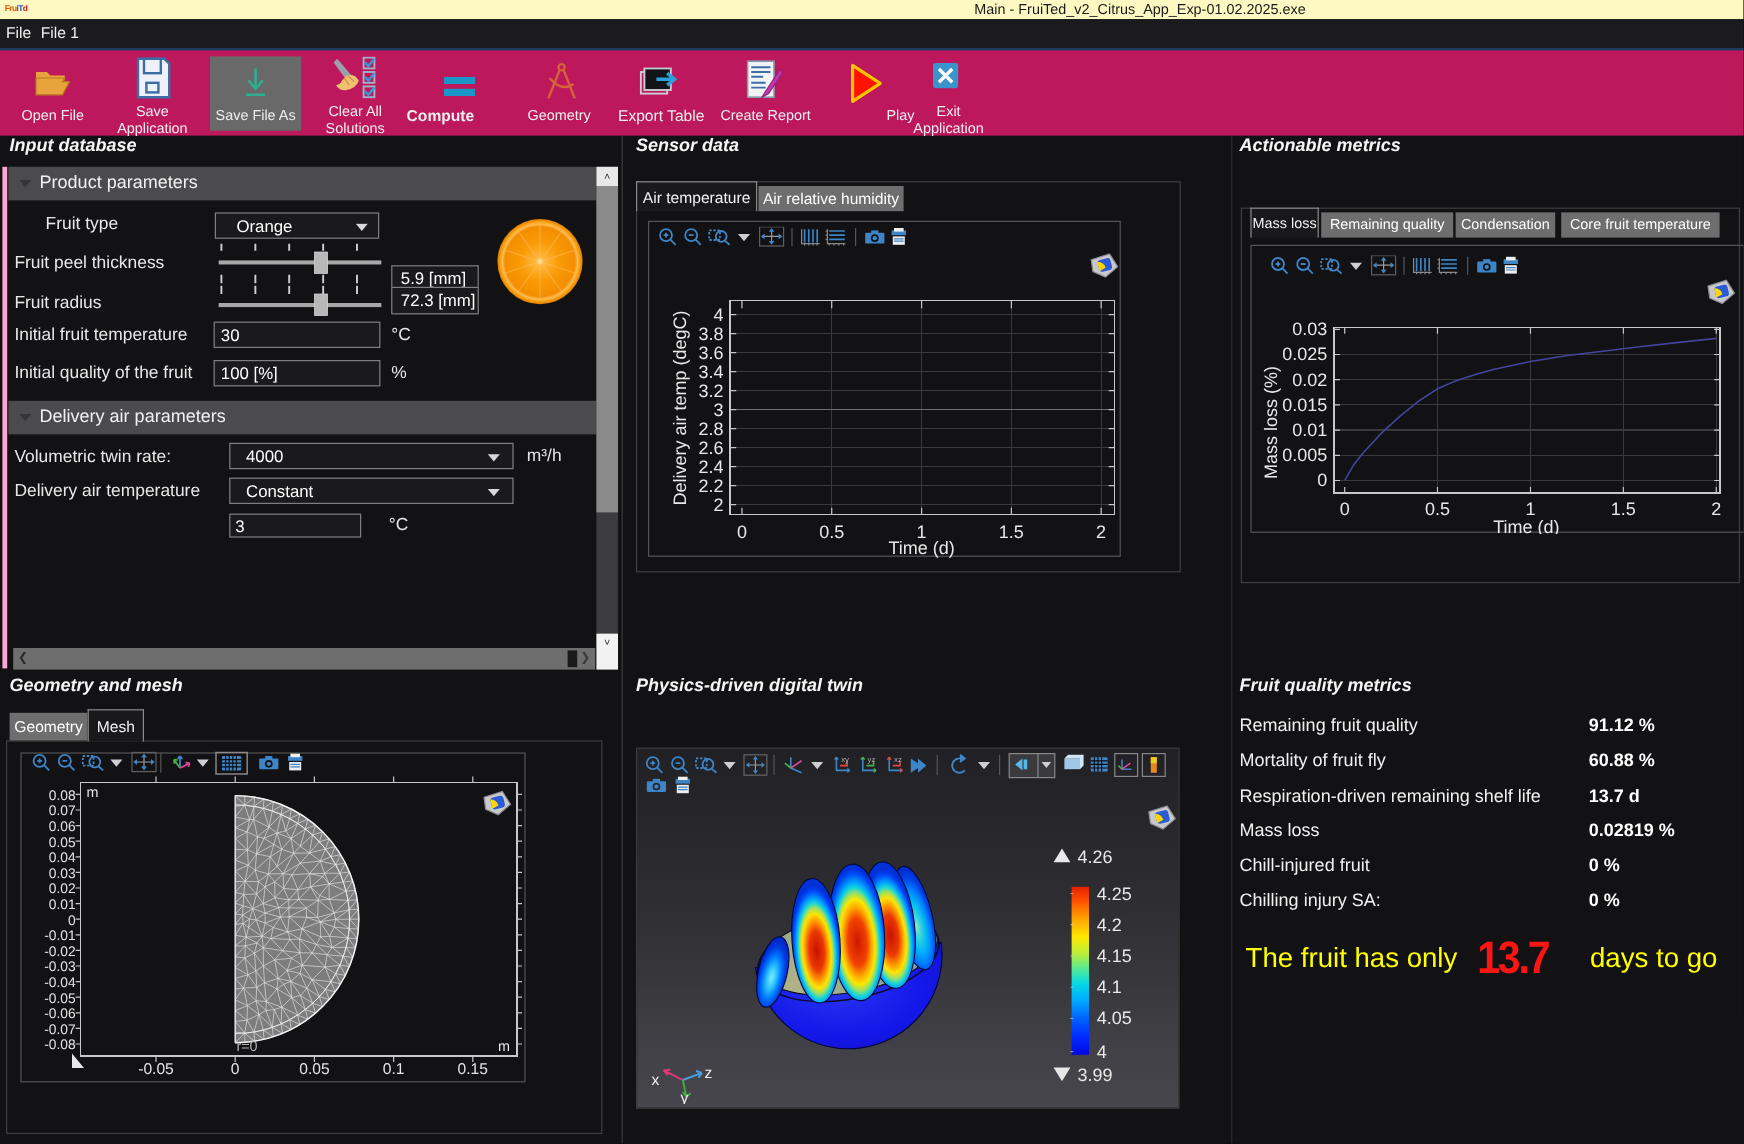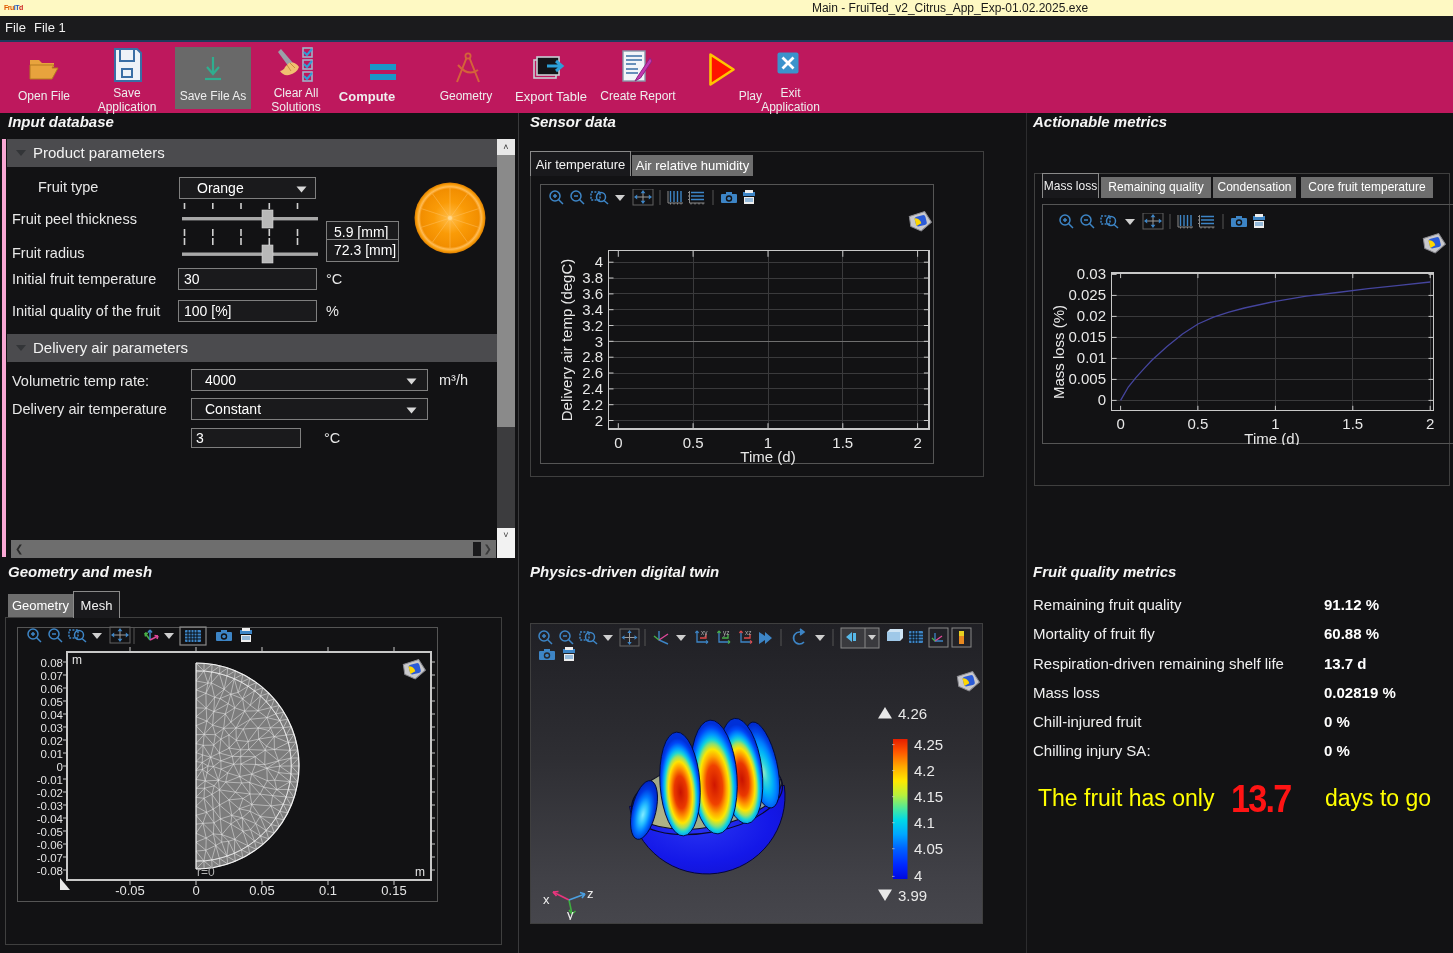--- a/index.html
+++ b/index.html
@@ -191,21 +191,21 @@
   <circle cx="36" cy="36" r="2" fill="#ffd98e"></circle>
  </svg>
 
  <div class="abs secthead" style="left:1px;top:195px;width:490px;height:28px;">
   <svg class="abs" style="left:8px;top:10px;" width="12" height="8">
         <path d="M1 1 L11 1 L6 7 Z" fill="#333538"></path>
       </svg>
   <div class="abs" style="left:26px;top:0;">Delivery air parameters</div>
  </div>
 
- <div class="abs lbl" style="left:6px;top:234px;">Volumetric temp rate:</div>
+ <div class="abs lbl" style="left:6px;top:234px;">Volumetric twin rate:</div>
  <div class="abs inp" style="left:185px;top:230px;width:237px;height:22px;">
   <div class="abs" style="left:13px;top:2px;">4000</div>
   <svg class="abs" style="right:10px;top:8px;" width="11" height="7">
         <path d="M0.5 0.5 L10.5 0.5 L5.5 6.5 Z" fill="#d8d8d8"></path>
       </svg>
  </div>
  <div class="abs lbl" style="left:433px;top:233px;">m³/h</div>
 
  <div class="abs lbl" style="left:6px;top:262px;">Delivery air temperature</div>
  <div class="abs inp" style="left:185px;top:259px;width:237px;height:22px;">

